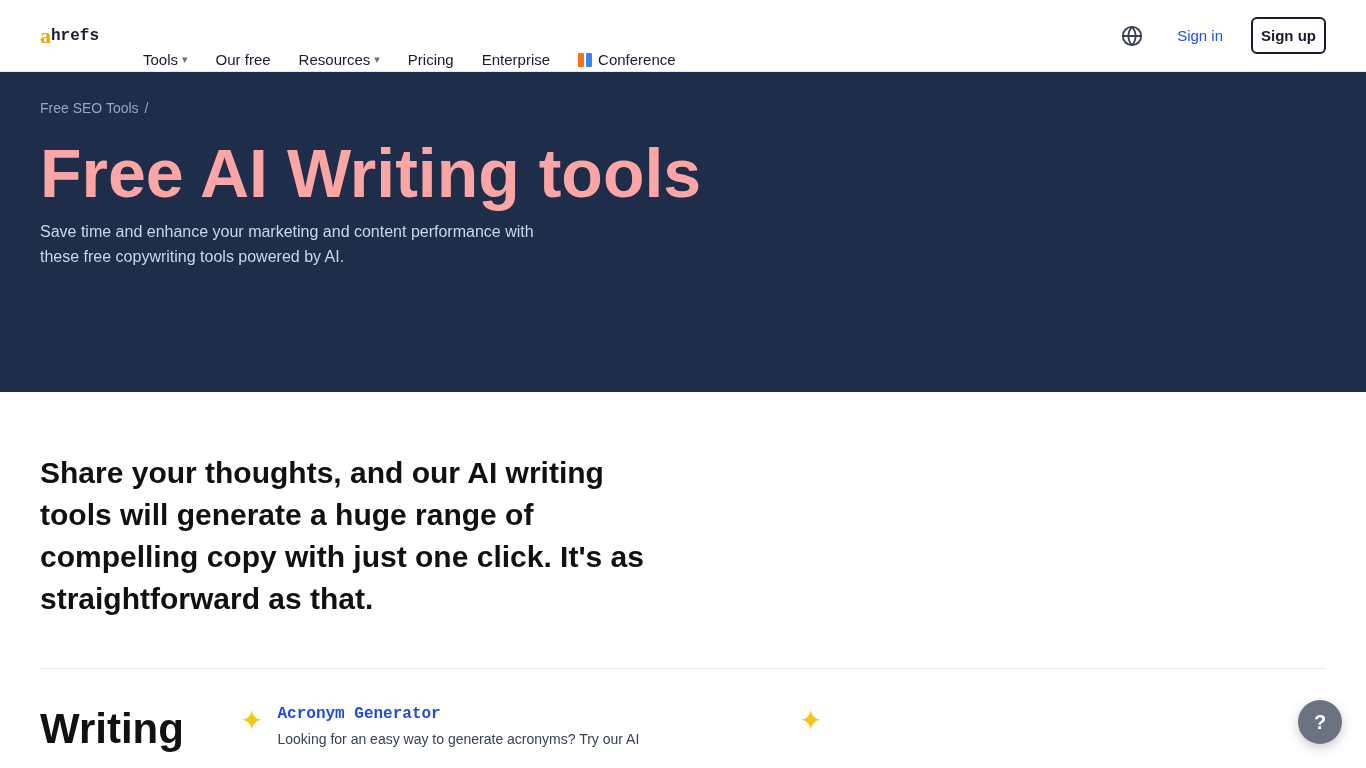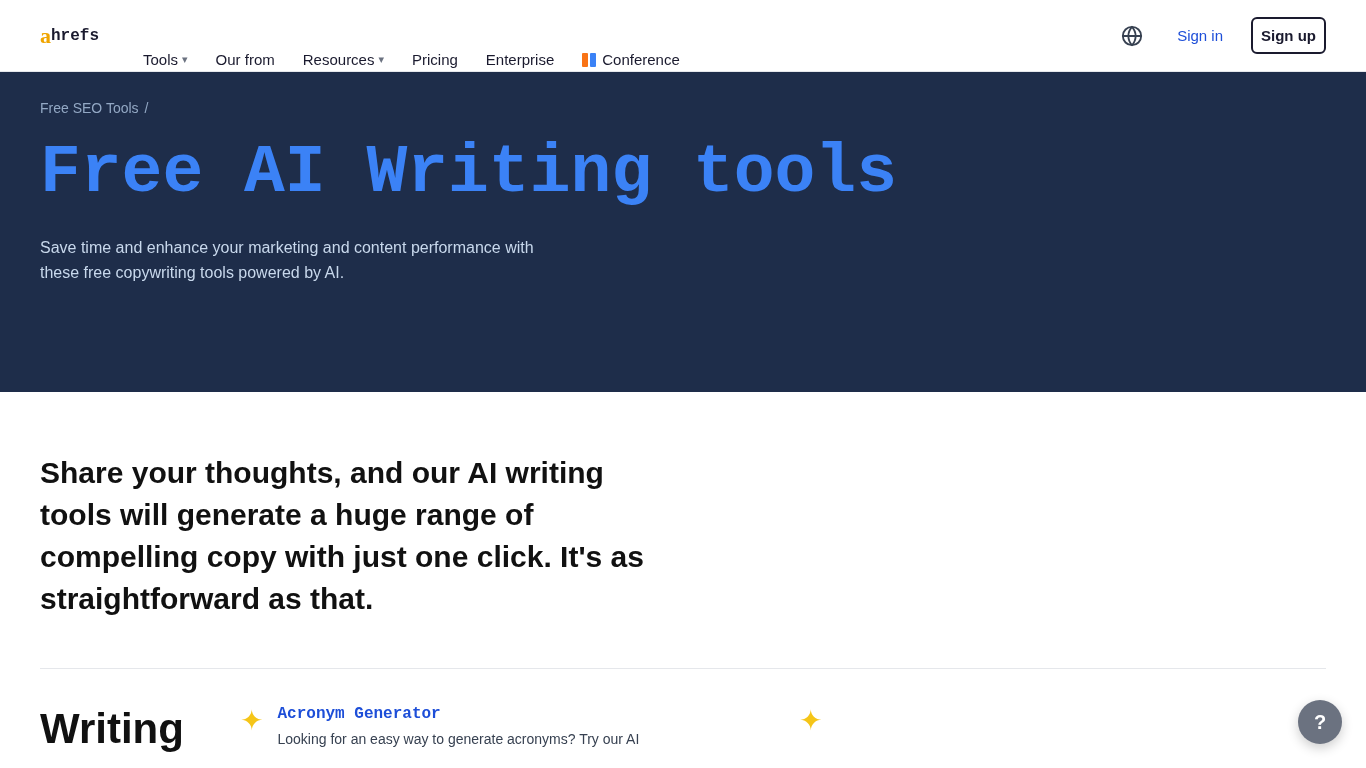--- a/index.html
+++ b/index.html
@@ -113,24 +113,24 @@
       text-decoration: none;
     }
     .breadcrumb-sep {
       color: #93a8c4;
       font-size: 14px;
     }
     .hero h1 {
       font-size: 68px;
       font-weight: 700;
       line-height: 1.1;
-      color: #3b82f6;
-      font-family: Liberation Mono, monospace;
+      color: #fca5a5;
+      font-family: Liberation Sans, sans-serif;
       max-width: 900px;
-      margin-bottom: 24px;
+      margin-bottom: 8px;
     }
     .hero-desc {
       color: #c8d8ec;
       font-size: 16px;
       line-height: 1.6;
       max-width: 520px;
     }
 
     
     .main-content {
@@ -228,21 +228,21 @@
   <a class="nav-logo" href="#">
     <span class="logo-a">a</span>
       <span class="logo-hrefs">hrefs</span>
   </a>
   <div class="nav-links">
     <a class="nav-link" href="#">
       <span>Tools</span>
       <span class="chevron">▾</span>
     </a>
     <a class="nav-link" href="#">
-      <span>Our from</span>
+      <span>Our free</span>
     </a>
     <a class="nav-link" href="#">
       <span>Resources</span>
       <span class="chevron">▾</span>
     </a>
     <a class="nav-link" href="#">
       <span>Pricing</span>
     </a>
     <a class="nav-link" href="#">
       <span>Enterprise</span>

